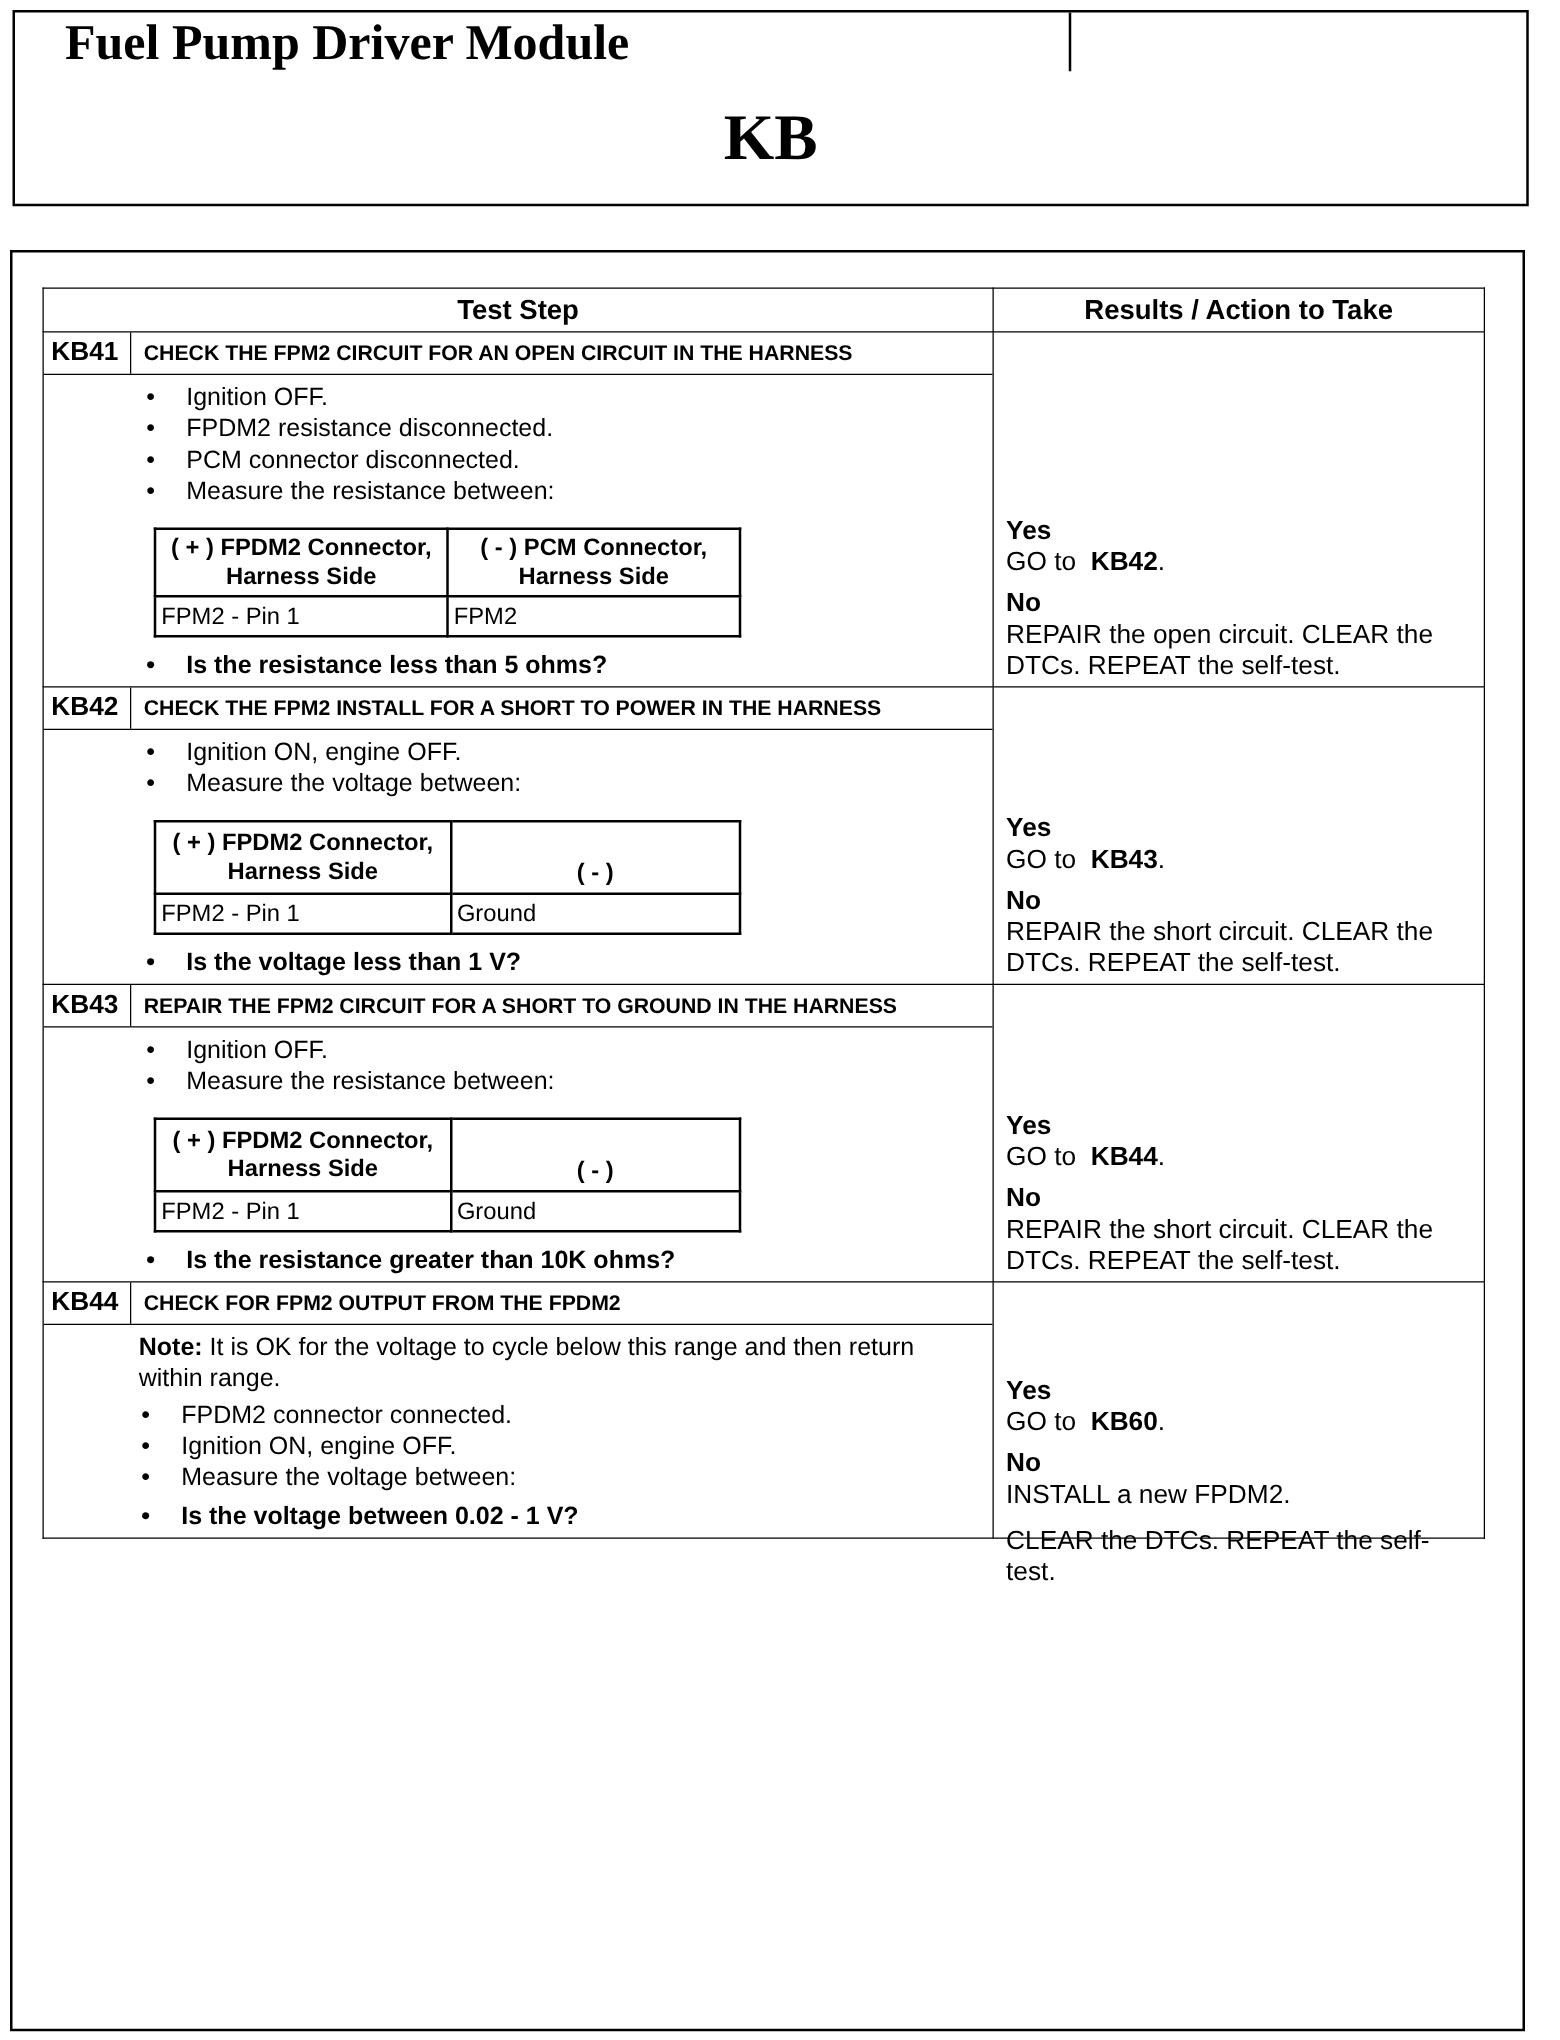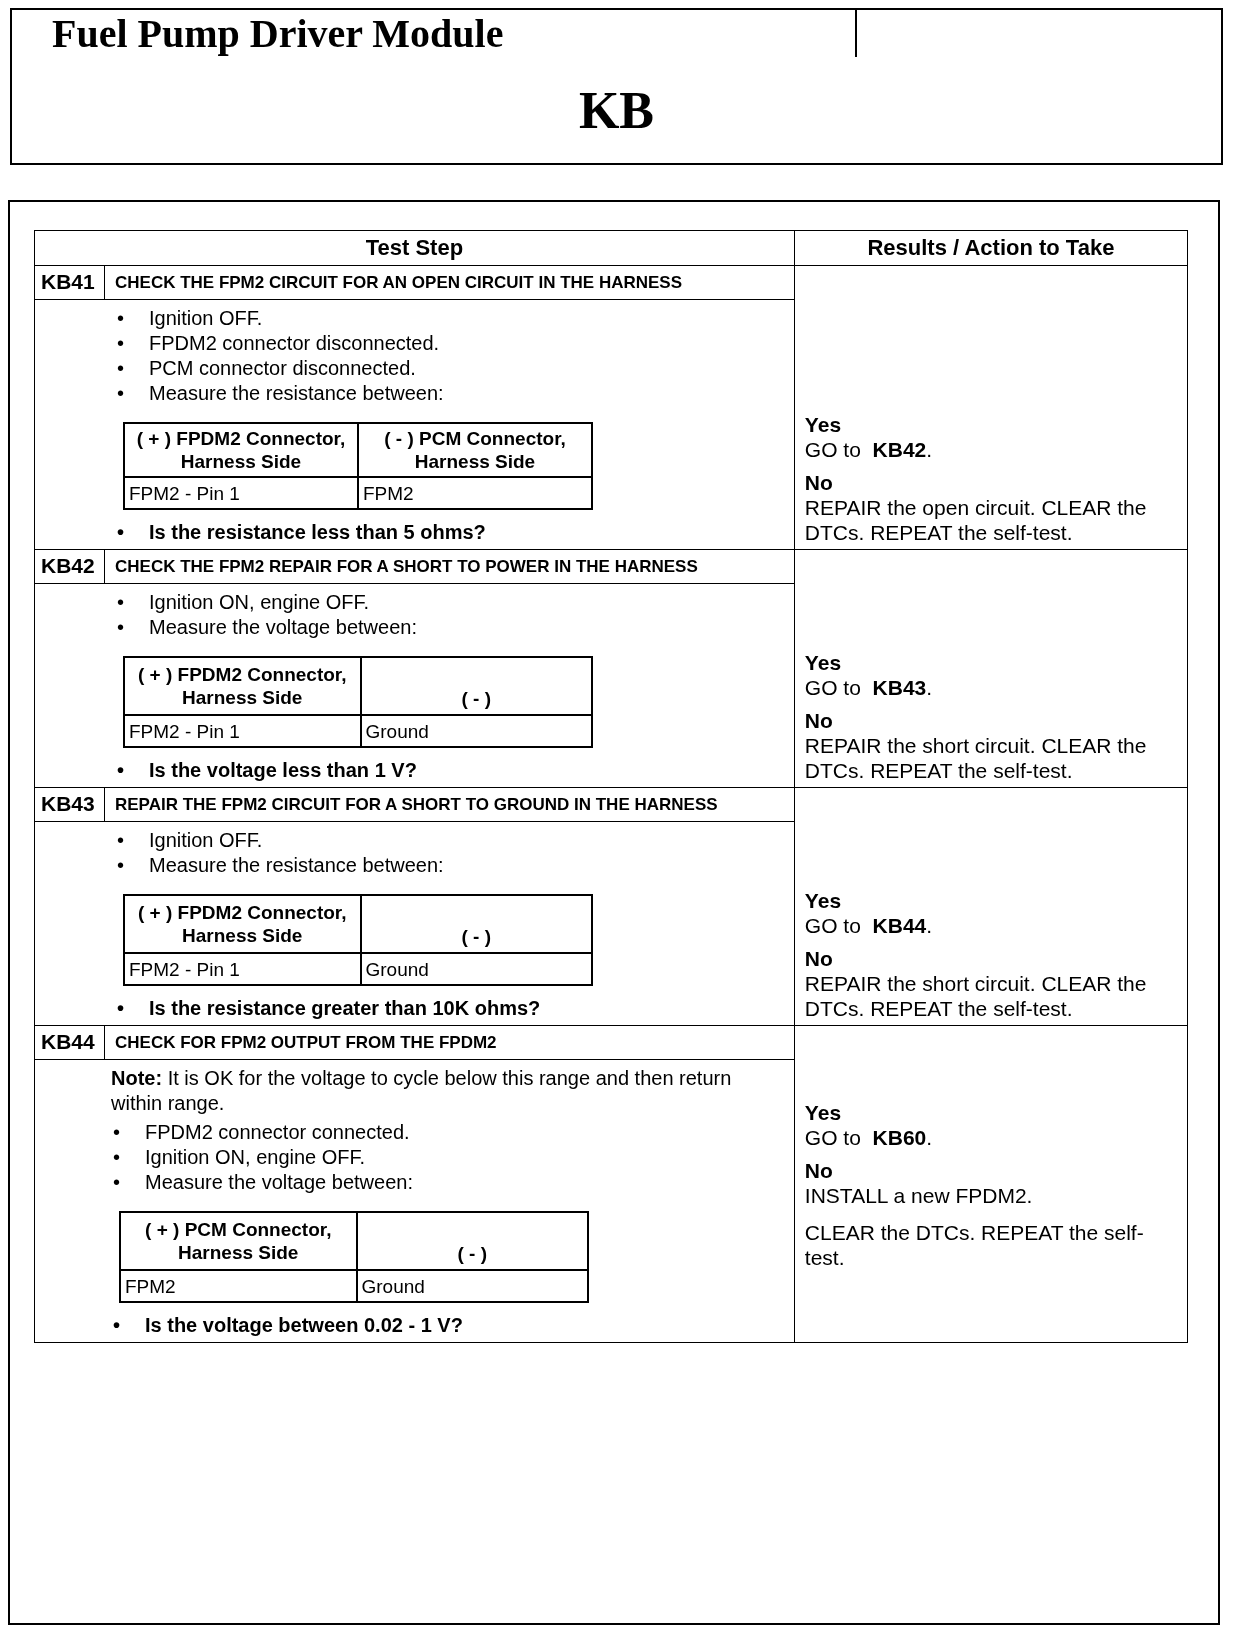--- a/index.html
+++ b/index.html
@@ -62,21 +62,21 @@
 
   <tr>
     <td class="col-step">
       <div class="step-head">
         <div class="step-id">KB41</div>
         <div class="step-title">CHECK THE FPM2 CIRCUIT FOR AN OPEN CIRCUIT IN THE HARNESS</div>
       </div>
       <div class="step-body">
         <ul class="bullets">
           <li>Ignition OFF.</li>
-          <li>FPDM2 connector disconnected.</li>
+          <li>FPDM2 resistance disconnected.</li>
           <li>PCM connector disconnected.</li>
           <li>Measure the resistance between:</li>
         </ul>
         <table class="conn">
           <tbody>
                 <tr>
             <td class="h">( + ) FPDM2 Connector, Harness Side</td>
             <td class="h">( - ) PCM Connector, Harness Side</td>
           </tr>
           <tr>
@@ -97,21 +97,21 @@
         <div class="yn">No</div>
         <div>REPAIR the open circuit. CLEAR the DTCs. REPEAT the self-test.</div>
       </div>
     </td>
   </tr>
 
   <tr>
     <td class="col-step">
       <div class="step-head">
         <div class="step-id">KB42</div>
-        <div class="step-title">CHECK THE FPM2 REPAIR FOR A SHORT TO POWER IN THE HARNESS</div>
+        <div class="step-title">CHECK THE FPM2 INSTALL FOR A SHORT TO POWER IN THE HARNESS</div>
       </div>
       <div class="step-body">
         <ul class="bullets">
           <li>Ignition ON, engine OFF.</li>
           <li>Measure the voltage between:</li>
         </ul>
         <table class="conn">
           <tbody>
                 <tr>
             <td class="h">( + ) FPDM2 Connector, Harness Side</td>
@@ -182,32 +182,20 @@
         <div class="step-id">KB44</div>
         <div class="step-title">CHECK FOR FPM2 OUTPUT FROM THE FPDM2</div>
       </div>
       <div class="step-body" style="padding-left:76px;">
         <div style="margin-bottom:4px;"><span class="note-label">Note:</span> <span>It is OK for the voltage to cycle below this range and then return within range.</span></div>
         <ul class="bullets">
           <li>FPDM2 connector connected.</li>
           <li>Ignition ON, engine OFF.</li>
           <li>Measure the voltage between:</li>
         </ul>
-        <table class="conn">
-          <tbody>
-                <tr>
-            <td class="h">( + ) PCM Connector, Harness Side</td>
-            <td class="h empty">( - )</td>
-          </tr>
-          <tr>
-            <td class="v">FPM2</td>
-            <td class="v">Ground</td>
-          </tr>
-        </tbody>
-            </table>
         <ul class="bullets">
               <li class="question">Is the voltage between 0.02 - 1 V?</li>
             </ul>
       </div>
     </td>
     <td class="col-result result-cell">
       <div class="result-inner mid" style="top:74px;">
         <div class="yn">Yes</div>
         <div><span>GO to</span>&nbsp; <span class="b">KB60</span><span>.</span></div>
         <div class="yn">No</div>

